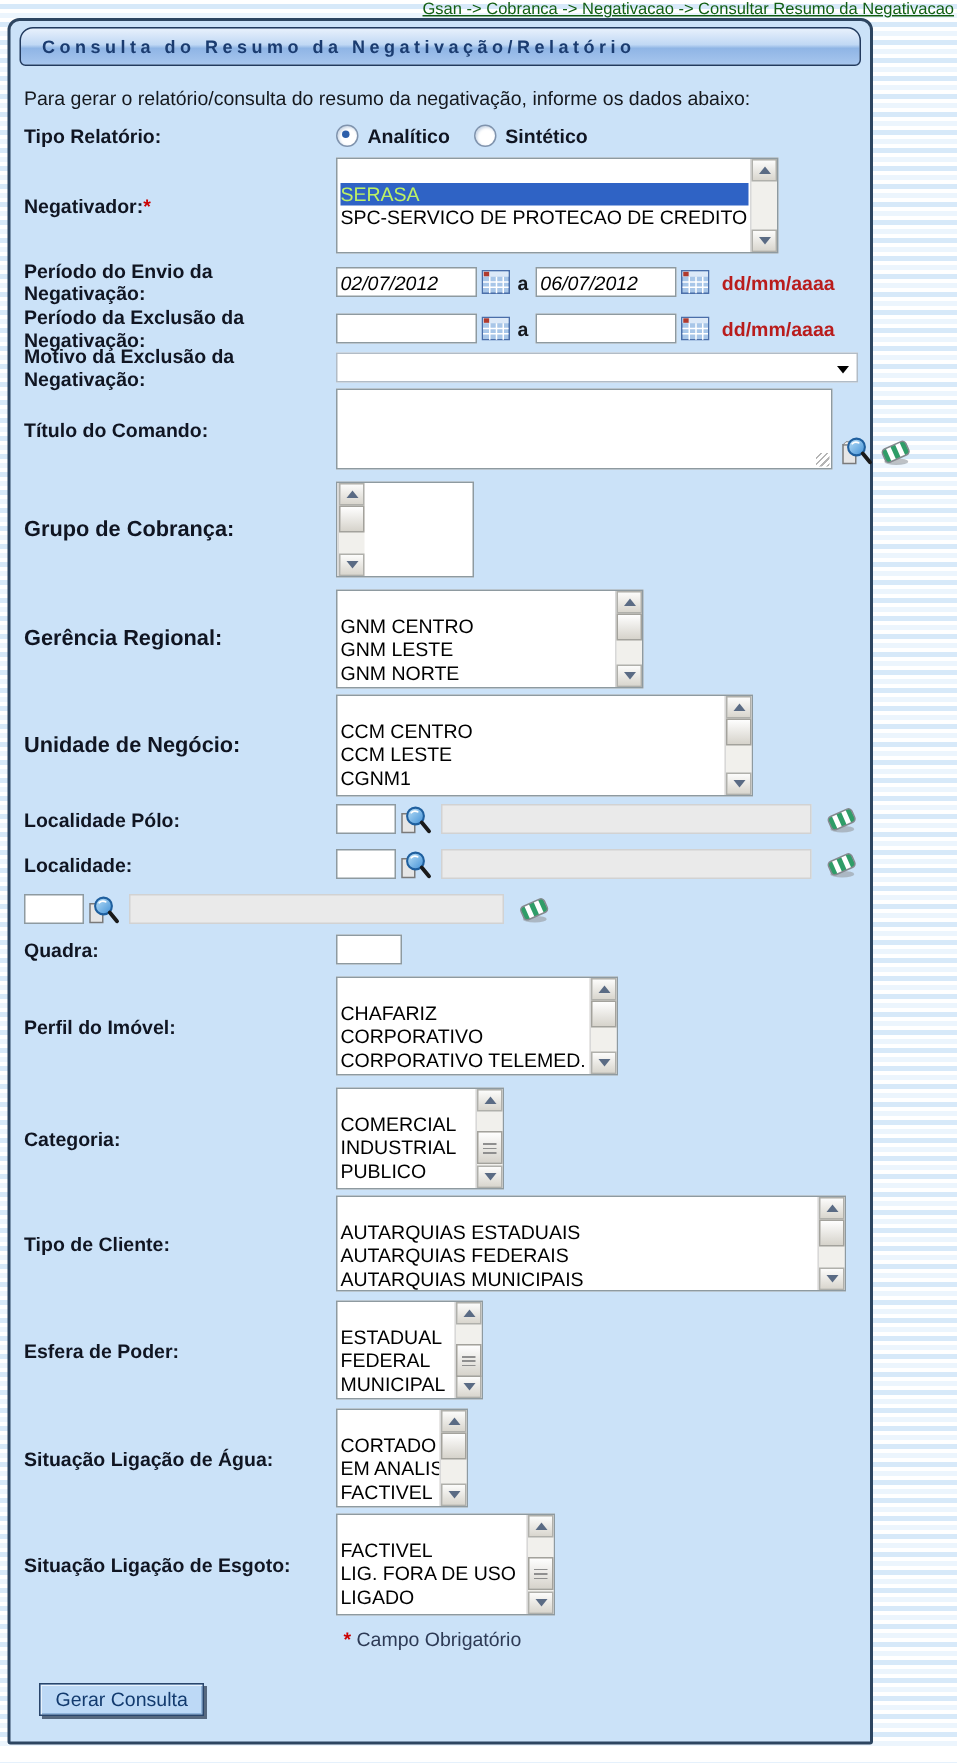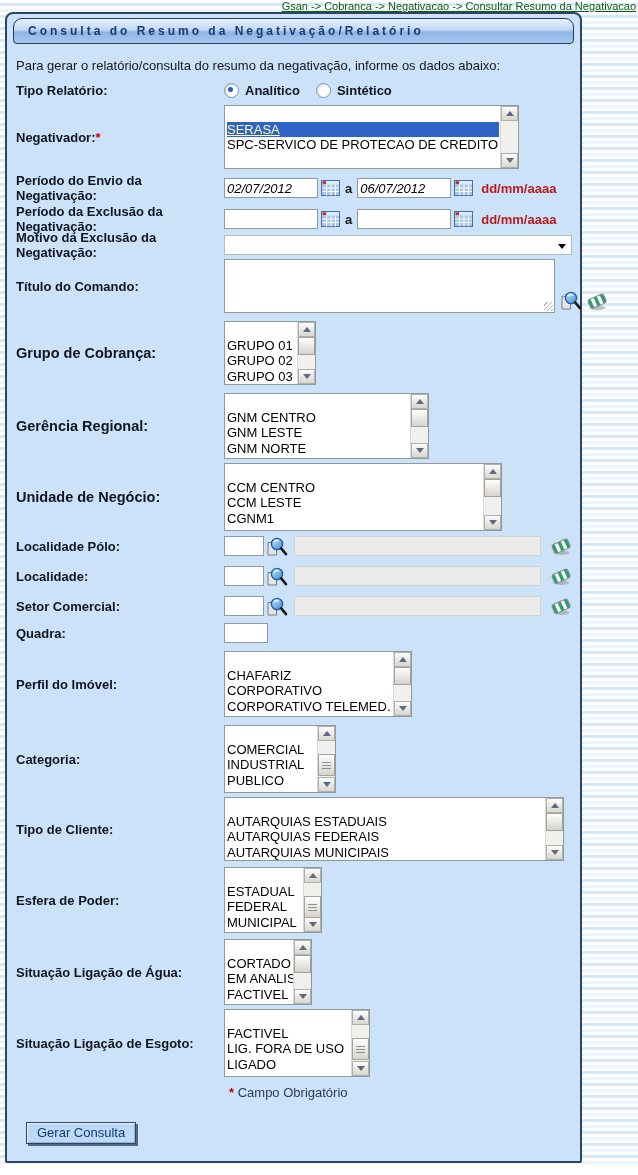--- a/index.html
+++ b/index.html
@@ -31,21 +31,21 @@
   .form{padding:14px 8px 0 9px;}
   .intro{font-size:13px;color:#15181d;margin-bottom:8px;}
   .row{display:flex;align-items:center;}
   .label{width:208px;flex-shrink:0;font-weight:bold;font-size:13px;color:#101522;line-height:15px;}
   .label.big{font-size:14.5px;}
   .req{color:#cc0000;font-weight:bold;}
   
   .listbox{display:flex;background:#fff;border:1px solid #8e9aa0;box-sizing:border-box;}
   .lb-items{flex:1;overflow:hidden;padding:0 1px 0 2px;}
   .lb-item{font-size:13px;height:15.5px;line-height:15.5px;white-space:nowrap;color:#000;}
-  .lb-item.selected{background:#2f63c5;color:#fef9c3;text-decoration:underline;}
+  .lb-item.selected{background:#2f63c5;color:#bef264;}
   .sb{width:17px;flex-shrink:0;display:flex;flex-direction:column;background:#f1f0ec;border-left:1px solid #d8d8d8;}
   .sb-btn{height:15px;background:linear-gradient(180deg,#fcfcfb,#d9d6ce);border:1px solid #b0b0ab;
     display:flex;align-items:center;justify-content:center;box-sizing:border-box;cursor:pointer;}
   .arr-up{width:0;height:0;border-left:4px solid transparent;border-right:4px solid transparent;border-bottom:5px solid #5a6b84;}
   .arr-down{width:0;height:0;border-left:4px solid transparent;border-right:4px solid transparent;border-top:5px solid #5a6b84;}
   .sb-track{flex:1;position:relative;}
   .sb-thumb{position:absolute;left:0;right:0;top:0;height:18px;background:linear-gradient(180deg,#fefefe,#d6d3cb);
     border:1px solid #a3a29c;box-sizing:border-box;cursor:pointer;}
   .sb-thumb.mid{top:13px;height:22px;}
   .sb-thumb.grip::after{content:"";position:absolute;left:3px;right:3px;top:7px;height:8px;
@@ -226,26 +226,20 @@
               <rect x="1.5" y="4.5" width="17" height="9.5" rx="2.5" fill="none" stroke="#84898e"></rect>
             </g>
           </svg>
       </span>
     </div>
 
     
     <div class="row" style="margin-bottom:8px">
       <div class="label big">Grupo de Cobrança:</div>
       <div class="listbox" style="width:92px;height:64px">
-        <div class="lb-items">
-          <div class="lb-item"></div>
-          <div class="lb-item">GRUPO 01</div>
-          <div class="lb-item">GRUPO 02</div>
-          <div class="lb-item">GRUPO 03</div>
-        </div>
         <div class="sb">
           <div class="sb-btn">
               <span class="arr-up"></span>
             </div>
           <div class="sb-track">
               <div class="sb-thumb"></div>
             </div>
           <div class="sb-btn">
               <span class="arr-down"></span>
             </div>
@@ -354,21 +348,20 @@
                 <rect x="14.9" y="4.5" width="3.4" height="9.5" fill="#2f9d68"></rect>
               </g>
               <rect x="1.5" y="4.5" width="17" height="9.5" rx="2.5" fill="none" stroke="#84898e"></rect>
             </g>
           </svg>
       </span>
     </div>
 
     
     <div class="row" style="margin-bottom:6px;height:22px">
-      <div class="label">Setor Comercial:</div>
       <input class="txt smallin" value="" style="">
       <span class="icon-btn" style="margin-left:1px">
         <svg width="23" height="21" viewBox="0 0 23 21">
             <path d="M3 6.5h8.5V19H3z" fill="#e6e6e6" stroke="#7a7a7a"></path>
             <circle cx="12" cy="8" r="5.6" fill="url(#lens-grad)" stroke="#1f5f9e" stroke-width="1.4"></circle>
             <path d="M9.2 5.8a3.6 3.6 0 0 1 4.2-.6" stroke="#ffffff" stroke-width="1.2" fill="none" stroke-linecap="round"></path>
             <line x1="16.2" y1="12.4" x2="21" y2="18.2" stroke="#1a1a1a" stroke-width="2.6" stroke-linecap="round"></line>
           </svg>
       </span>
       <div class="readonly-field" style="width:250px;margin-left:6px"><span></span></div>

